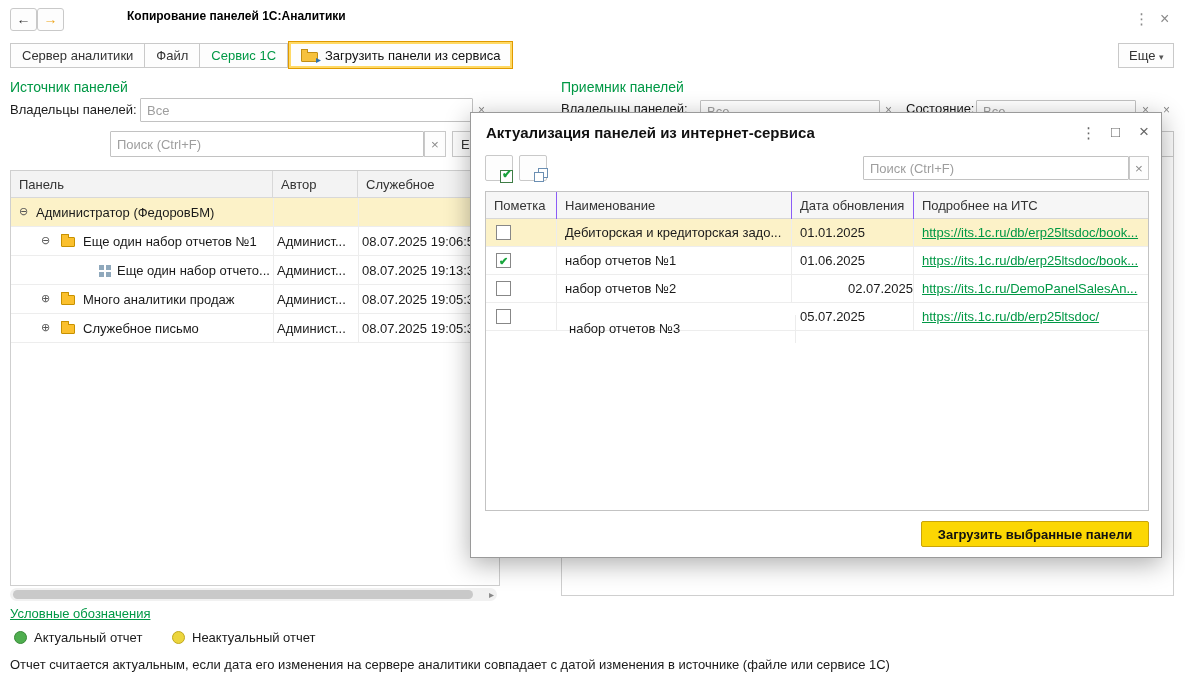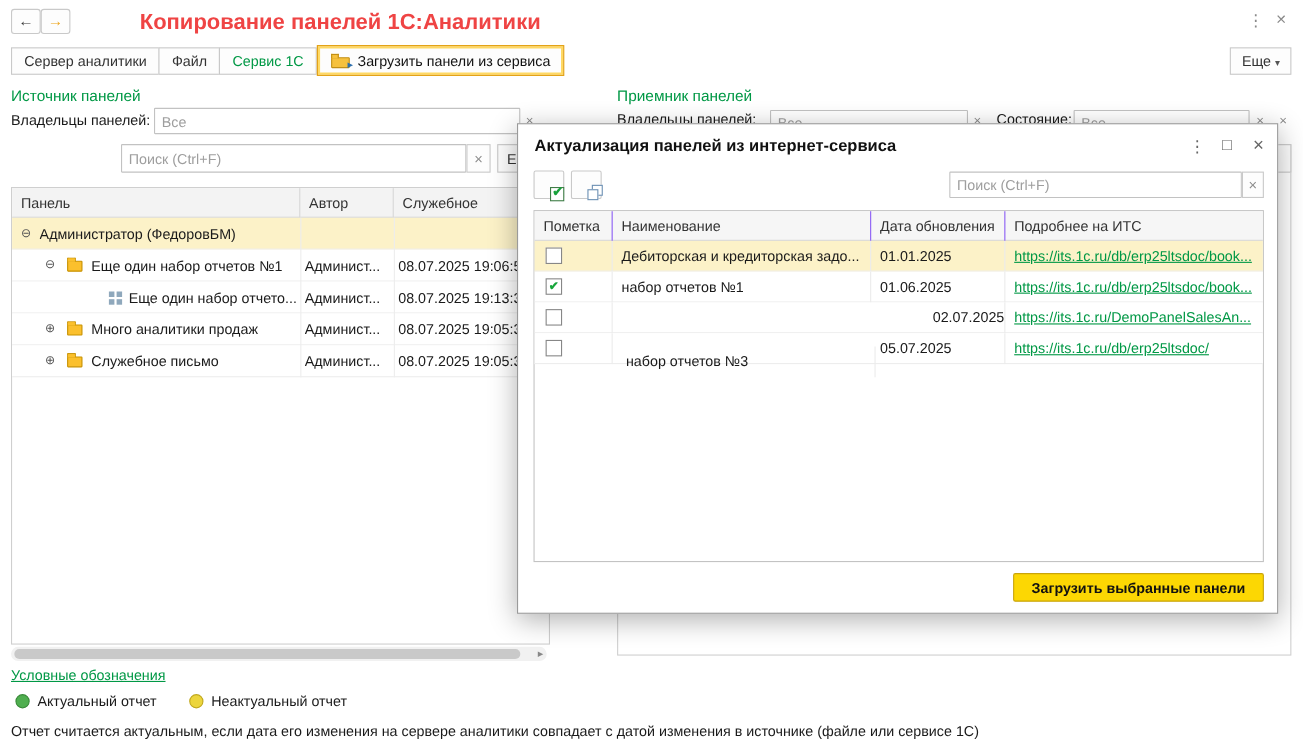--- a/index.html
+++ b/index.html
@@ -4,21 +4,21 @@
 <style>
   * { margin:0; padding:0; box-sizing:border-box; }
   html,body { width:1185px; height:685px; }
   body { font-family:"Liberation Sans", sans-serif; font-size:13px; color:#1a1a1a; background:#fff; }
   #app { position:relative; width:1185px; height:685px; background:#fff; overflow:hidden; }
 
   
   .navbtn { position:absolute; top:8px; width:27px; height:23px; border:1px solid #c9c9c9; background:#fdfdfd; border-radius:3px; text-align:center; line-height:21px; font-size:14px; cursor:pointer; }
   .navbtn.back { left:10px; color:#333; }
   .navbtn.fwd  { left:37px; color:#eda51c; }
-  .wtitle { position:absolute; left:127px; top:9px; font-size:20px; font-weight:bold; color:#ef4444; }
+  .wtitle { position:absolute; left:127px; top:9px; font-size:12px; font-weight:bold; color:#000000; }
   .wicon { position:absolute; top:10px; color:#8a8a8a; font-size:15px; cursor:pointer; }
   .wicon.menu { left:1134px; }
   .wicon.close { left:1160px; font-size:16px; }
 
   
   .seg { position:absolute; left:10px; top:43px; display:flex; }
   .segbtn { height:25px; line-height:23px; padding:0 11px; border:1px solid #c9c9c9; background:#fdfdfd; font-size:13px; color:#333; margin-left:-1px; cursor:pointer; white-space:nowrap; }
   .segbtn:first-child { margin-left:0; }
   .segbtn.green { color:#009845; }
   .loadbtn { position:absolute; left:288px; top:41px; height:28px; padding:0 12px; background:#fdfdfd; border:1px solid #e09a00; box-shadow:inset 0 0 0 2px #ffd964; font-size:13px; color:#111; cursor:pointer; white-space:nowrap; }
@@ -242,20 +242,21 @@
         <span class="dc" style="left:306px;width:122px;">01.06.2025</span>
         <span class="dc nob" style="left:428px;width:236px;"><span class="dlink">https://its.1c.ru/db/erp25ltsdoc/book...</span></span>
       </div>
 
       <div class="drow" style="top:83px;">
         <span class="dc" style="left:0;width:71px;">
             <span class="cbx">
               <i></i>
             </span>
           </span>
+        <span class="dc" style="left:71px;width:235px;">набор отчетов №2</span>
         <span class="dc" style="left:306px;width:122px;text-align:right;">02.07.2025</span>
         <span class="dc nob" style="left:428px;width:236px;"><span class="dlink">https://its.1c.ru/DemoPanelSalesAn...</span></span>
       </div>
 
       <div class="drow" style="top:111px;">
         <span class="dc" style="left:0;width:71px;">
             <span class="cbx">
               <i></i>
             </span>
           </span>

